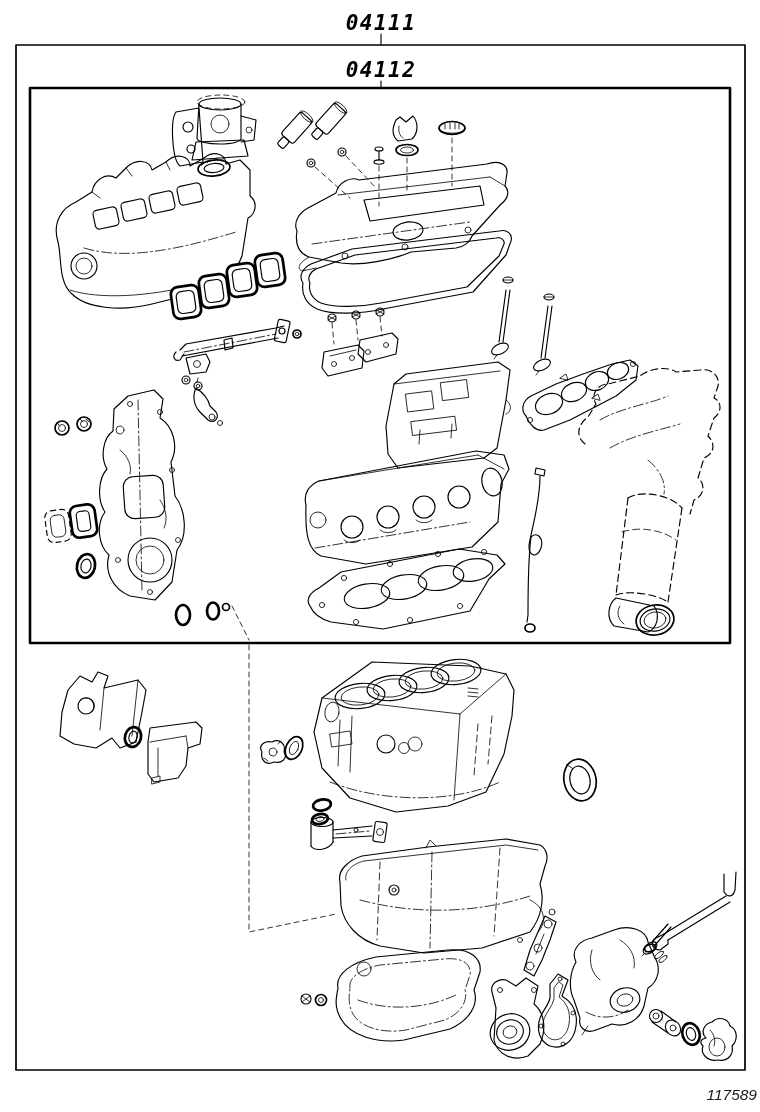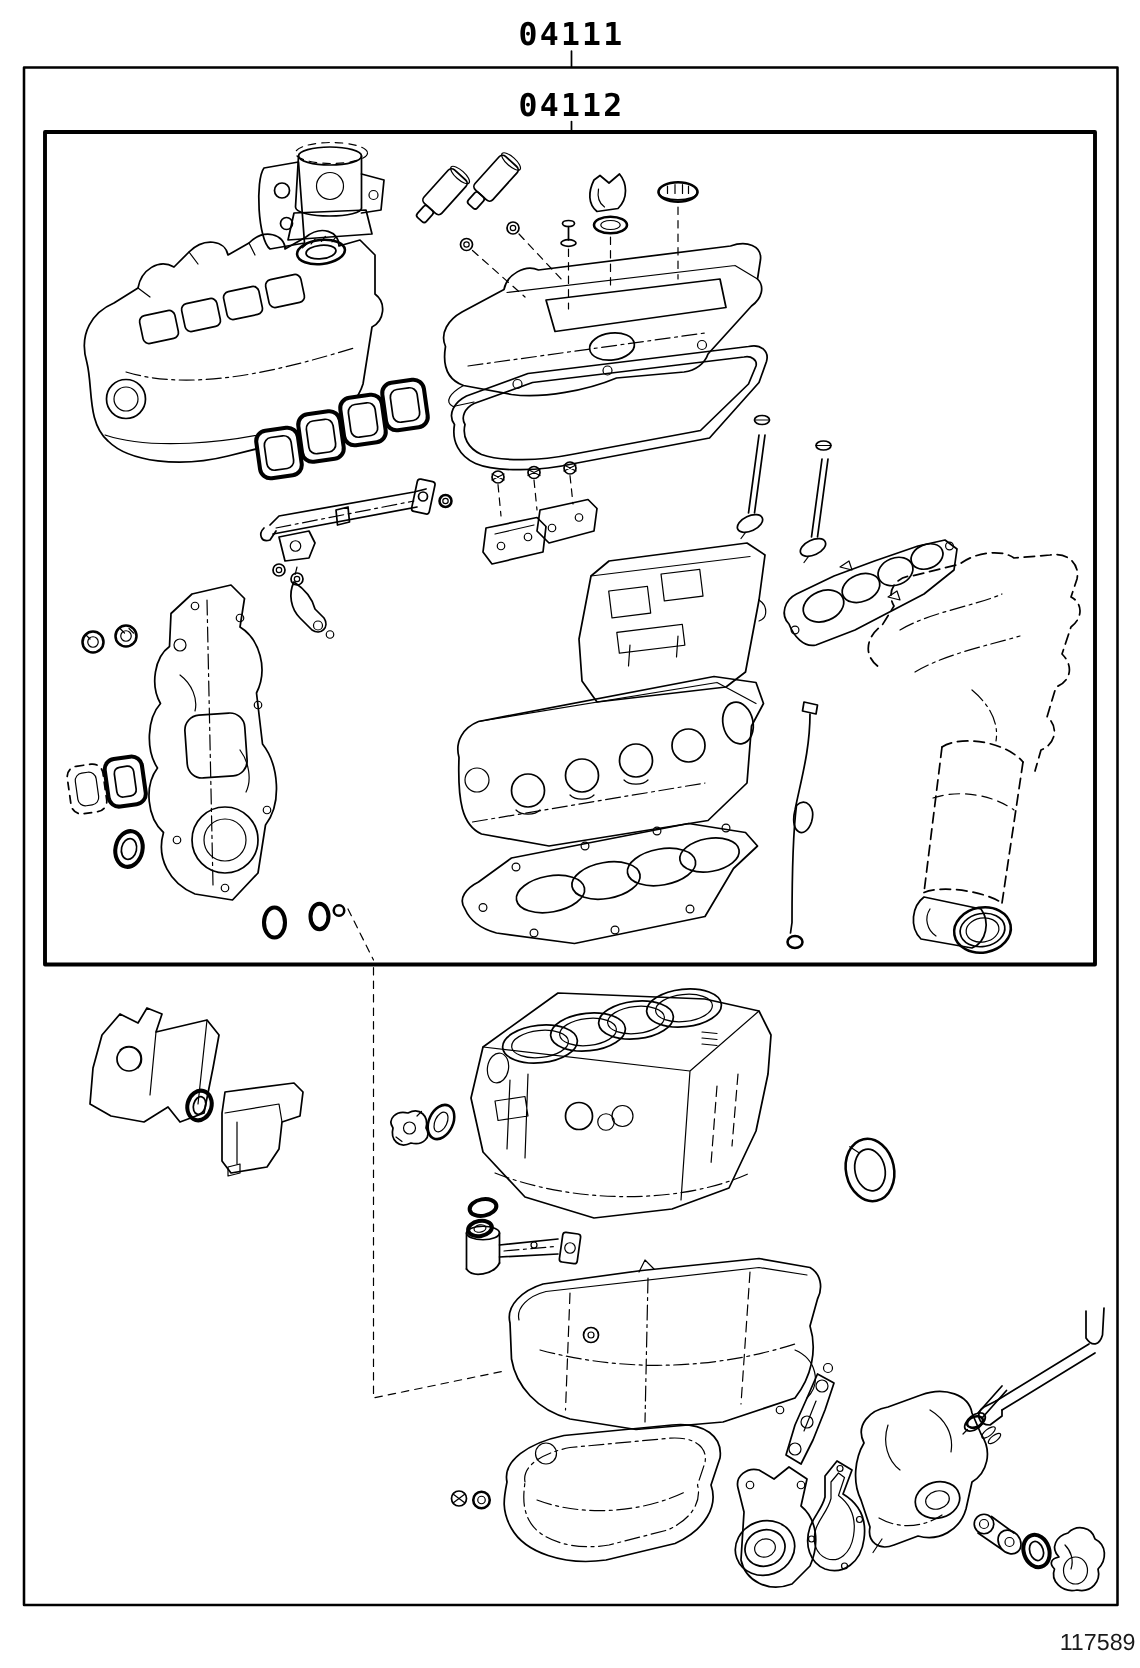--- a/index.html
+++ b/index.html
@@ -1,17 +1,17 @@
 <!DOCTYPE html>
 <html><head>
 <meta charset="utf-8">
 <style>
   html,body{margin:0;padding:0;background:#fff;}
   .canvas{position:relative;width:760px;height:1112px;background:#ffffff;overflow:hidden;
-          font-family:"Liberation Sans",sans-serif;}
+          font-family:"Liberation Sans",sans-serif;font-style:italic;}
   svg{display:block;}
   
   .l{fill:none;stroke:#000;stroke-width:1.15;stroke-linecap:round;stroke-linejoin:round;}
   .w{fill:#fff;}
   .b{stroke-width:2.7;}   
   .m{stroke-width:1.7;}
   .t{stroke-width:.8;}
   .d{stroke-dasharray:5 4;}       
   .d2{stroke-dasharray:7 4;}      
   .dd{stroke-dasharray:10 3 2 3;} 

